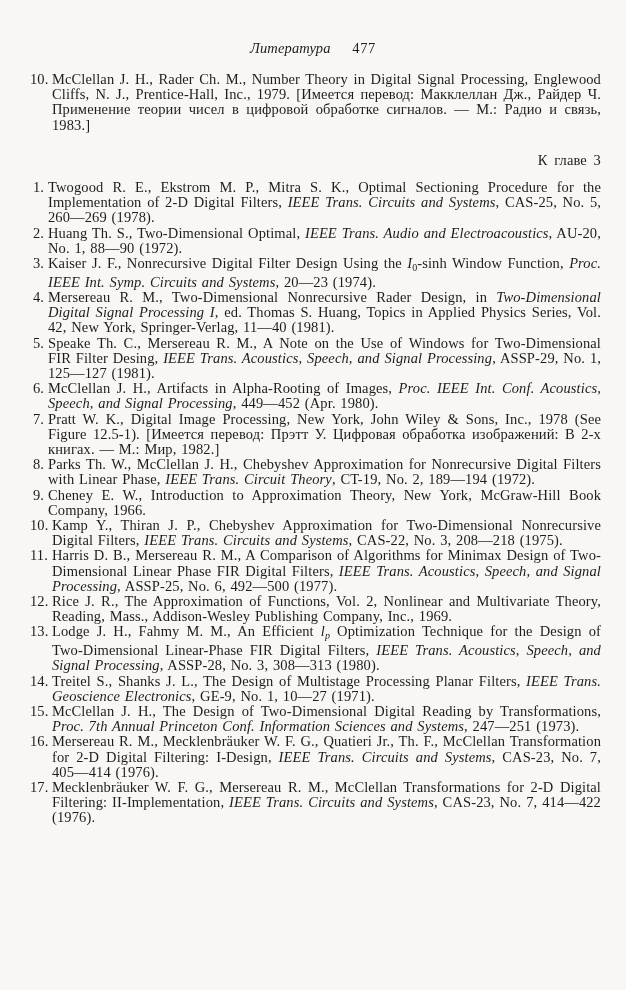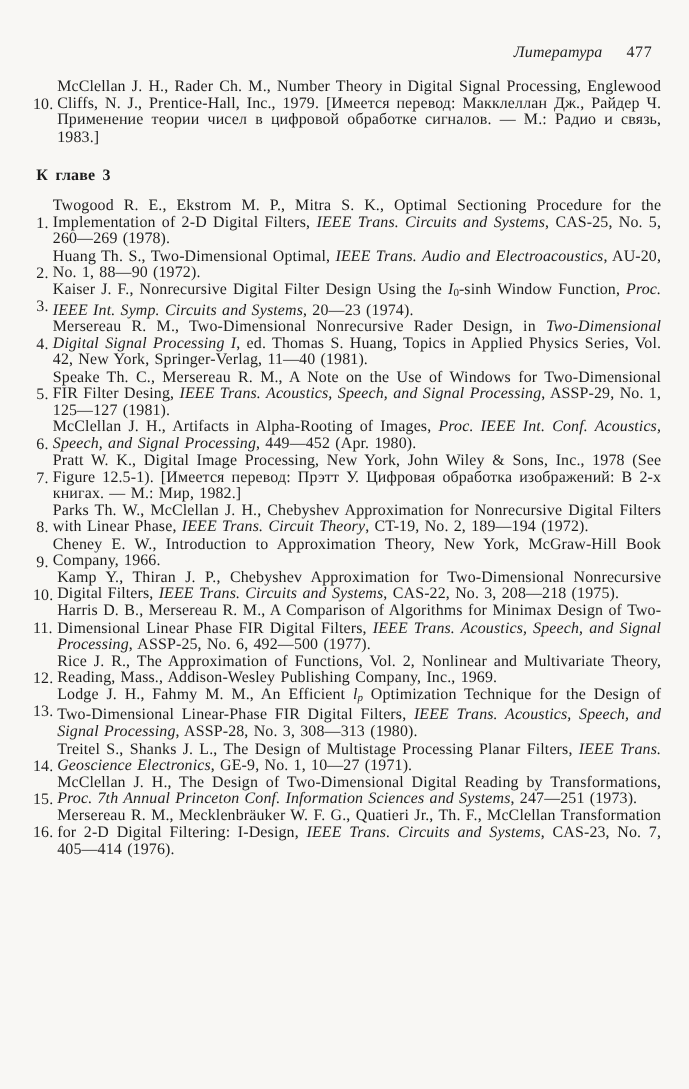--- a/index.html
+++ b/index.html
@@ -16,60 +16,61 @@
     background: #f8f7f4;
     color: #1d1d1d;
     font-family: "Liberation Serif", "DejaVu Serif", serif;
     font-size: 14.5px;
     line-height: 15.2px;
     letter-spacing: 0.12px;
     word-spacing: 1px;
     overflow: hidden;
   }
   .running-header {
-    text-align: right;
+    text-align: center;
     padding-right: 8px;
     height: 15px;
   }
   .rh-title {
     font-style: italic;
   }
   .rh-page {
     margin-left: 17px;
     letter-spacing: 0.6px;
   }
   .ref-list {
     list-style: none;
     margin: 0;
     padding: 0;
   }
   .carryover-list {
     margin-top: 16px;
   }
   .chapter-heading {
     font-size: 14.5px;
-    font-weight: bold;
+    font-weight: normal;
     line-height: 15.2px;
     margin: 20px 0 0 0;
     word-spacing: 3px;
+    text-align: right;
   }
   .chapter-list {
     margin-top: 12px;
   }
   .ref-item {
     position: relative;
     text-align: justify;
     text-align-last: left;
   }
   .ref-item.d1 { padding-left: 15px; }
   .ref-item.d2 { padding-left: 22px; margin-left: -3px; }
   .ref-num {
     position: absolute;
     left: 0;
-    top: 16px;
+    top: 0;
     white-space: nowrap;
   }
   .seg-i { font-style: italic; }
   .seg-sub { font-size: 10px; vertical-align: -2.5px; letter-spacing: 0; }
   .seg-subi { font-style: italic; font-size: 10px; vertical-align: -2.5px; letter-spacing: 0; }
 </style>
 </head>
 <body style="background: rgb(248, 247, 244);">
 
 <div class="page" style="background: rgb(248, 247, 244); color: rgb(29, 29, 29);">
@@ -95,15 +96,16 @@
       <li class="ref-item d1"><span class="ref-num">7.</span><span class="ref-body"><span class="seg-n">Pratt W. K., Digital Image Processing, New York, John Wiley &amp; Sons, Inc., 1978 (See Figure 12.5-1). [Имеется перевод: Прэтт У. Цифровая обработка изображений: В 2-х книгах. — М.: Мир, 1982.]</span></span></li>
       <li class="ref-item d1"><span class="ref-num">8.</span><span class="ref-body"><span class="seg-n">Parks Th. W., McClellan J. H., Chebyshev Approximation for Nonrecursive Digital Filters with Linear Phase, </span><span class="seg-i">IEEE Trans. Circuit Theory</span><span class="seg-n">, CT-19, No. 2, 189—194 (1972).</span></span></li>
       <li class="ref-item d1"><span class="ref-num">9.</span><span class="ref-body"><span class="seg-n">Cheney E. W., Introduction to Approximation Theory, New York, McGraw-Hill Book Company, 1966.</span></span></li>
       <li class="ref-item d2"><span class="ref-num">10.</span><span class="ref-body"><span class="seg-n">Kamp Y., Thiran J. P., Chebyshev Approximation for Two-Dimensional Nonrecursive Digital Filters, </span><span class="seg-i">IEEE Trans. Circuits and Systems</span><span class="seg-n">, CAS-22, No. 3, 208—218 (1975).</span></span></li>
       <li class="ref-item d2"><span class="ref-num">11.</span><span class="ref-body"><span class="seg-n">Harris D. B., Mersereau R. M., A Comparison of Algorithms for Minimax Design of Two-Dimensional Linear Phase FIR Digital Filters, </span><span class="seg-i">IEEE Trans. Acoustics, Speech, and Signal Processing</span><span class="seg-n">, ASSP-25, No. 6, 492—500 (1977).</span></span></li>
       <li class="ref-item d2"><span class="ref-num">12.</span><span class="ref-body"><span class="seg-n">Rice J. R., The Approximation of Functions, Vol. 2, Nonlinear and Multivariate Theory, Reading, Mass., Addison-Wesley Publishing Company, Inc., 1969.</span></span></li>
       <li class="ref-item d2"><span class="ref-num">13.</span><span class="ref-body"><span class="seg-n">Lodge J. H., Fahmy M. M., An Efficient </span><span class="seg-i">l</span><span class="seg-subi">p</span><span class="seg-n"> Optimization Technique for the Design of Two-Dimensional Linear-Phase FIR Digital Filters, </span><span class="seg-i">IEEE Trans. Acoustics, Speech, and Signal Processing</span><span class="seg-n">, ASSP-28, No. 3, 308—313 (1980).</span></span></li>
       <li class="ref-item d2"><span class="ref-num">14.</span><span class="ref-body"><span class="seg-n">Treitel S., Shanks J. L., The Design of Multistage Processing Planar Filters, </span><span class="seg-i">IEEE Trans. Geoscience Electronics</span><span class="seg-n">, GE-9, No. 1, 10—27 (1971).</span></span></li>
       <li class="ref-item d2"><span class="ref-num">15.</span><span class="ref-body"><span class="seg-n">McClellan J. H., The Design of Two-Dimensional Digital Reading by Transformations, </span><span class="seg-i">Proc. 7th Annual Princeton Conf. Information Sciences and Systems</span><span class="seg-n">, 247—251 (1973).</span></span></li>
       <li class="ref-item d2"><span class="ref-num">16.</span><span class="ref-body"><span class="seg-n">Mersereau R. M., Mecklenbräuker W. F. G., Quatieri Jr., Th. F., McClellan Transformation for 2-D Digital Filtering: I-Design, </span><span class="seg-i">IEEE Trans. Circuits and Systems</span><span class="seg-n">, CAS-23, No. 7, 405—414 (1976).</span></span></li>
+      <li class="ref-item d2"><span class="ref-num">17.</span><span class="ref-body"><span class="seg-n">Mecklenbräuker W. F. G., Mersereau R. M., McClellan Transformations for 2-D Digital Filtering: II-Implementation, </span><span class="seg-i">IEEE Trans. Circuits and Systems</span><span class="seg-n">, CAS-23, No. 7, 414—422 (1976).</span></span></li>
     </ol>
 
 </div>
 
 </body></html>

